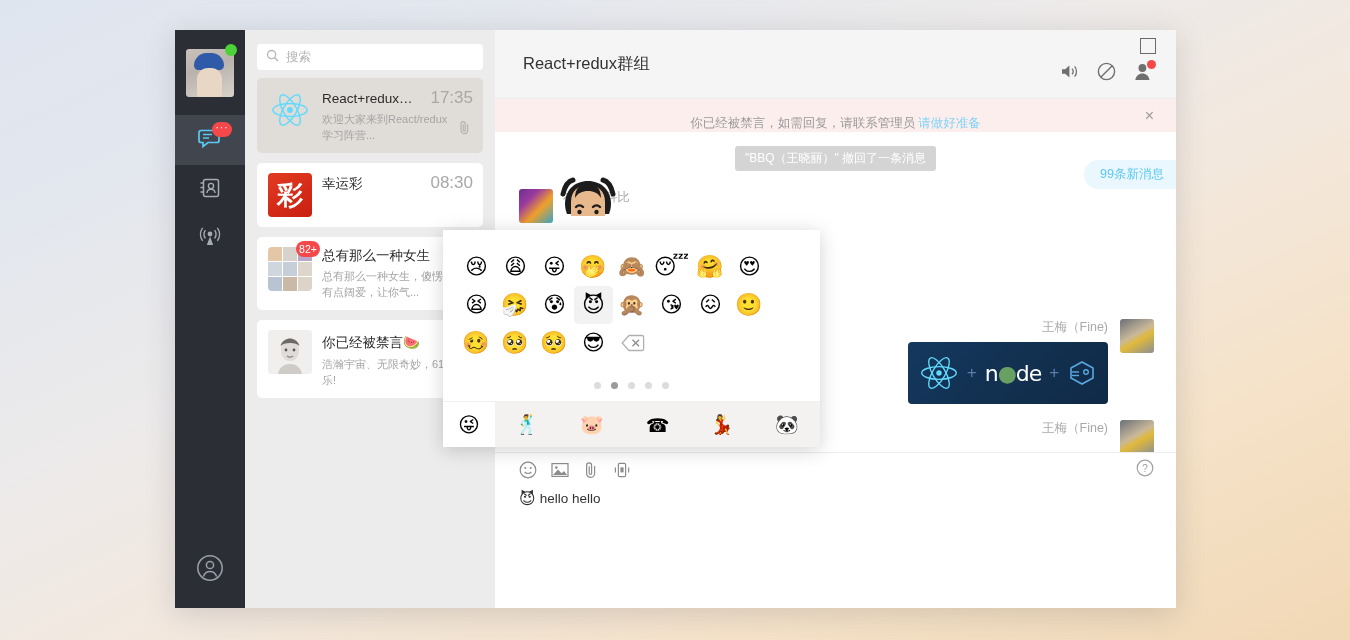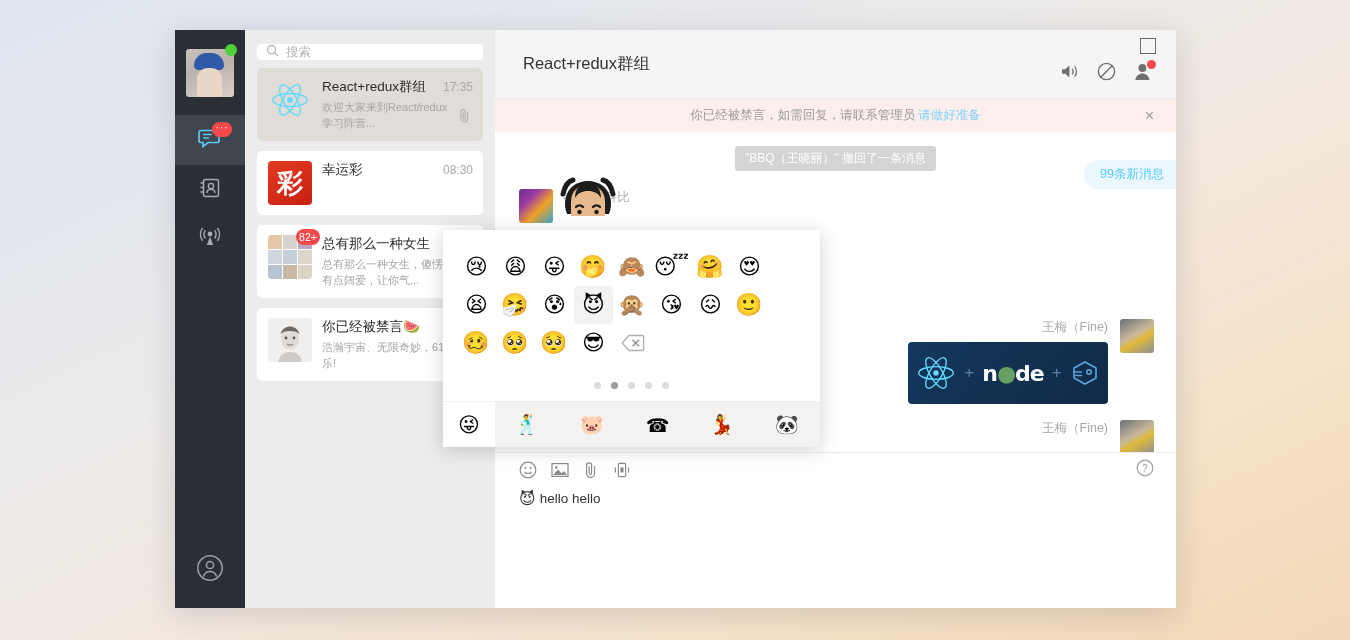--- a/index.html
+++ b/index.html
@@ -96,21 +96,21 @@
 
   
   #conv-column {
     width: 250px;
     background: #ececec;
     flex: none;
     position: relative;
   }
   #search-wrap { padding: 14px 12px 8px 12px; }
   #search-box {
-    height: 16px;
+    height: 26px;
     background: #fff;
     border-radius: 4px;
     display: flex; align-items: center;
     padding: 0 9px;
     gap: 7px;
   }
   #search-placeholder {
     color: #b3b3b3; font-size: 12.5px;
   }
   .conv-item {
@@ -132,21 +132,21 @@
     overflow: visible;
   }
   .conv-body { flex: 1; min-width: 0; }
   .conv-top {
     display: flex; align-items: baseline; justify-content: space-between;
   }
   .conv-title {
     font-size: 13.5px; color: #2c2c2c;
     white-space: nowrap; overflow: hidden; text-overflow: ellipsis;
   }
-  .conv-time { font-size: 12px; color: #a8a8a8; flex: none; margin-left: 6px; }
+  .conv-time { font-size: 17px; color: #a8a8a8; flex: none; margin-left: 6px; }
   .conv-preview {
     font-size: 11px; color: #a5a5a5;
     line-height: 16px;
     margin-top: 3px;
     max-height: 32px;
     overflow: hidden;
     padding-right: 16px;
   }
   .conv-clip {
     position: absolute; right: 12px; bottom: 14px;
@@ -228,21 +228,21 @@
   }
   #member-badge-dot {
     position: absolute; right: -2px; top: -2px;
     width: 9px; height: 9px; border-radius: 50%;
     background: #f5484a;
   }
 
   #ban-bar {
     height: 33px;
     background: #fdeeee;
-    display: flex; align-items: center; justify-content: center;
+    display: flex; align-items: flex-end; justify-content: center;
     position: relative;
     font-size: 12.5px;
     color: #9a9a9a;
     flex: none;
   }
   #ban-link { color: #7fd4f5; margin-left: 3px; cursor: pointer; }
   #ban-close {
     position: absolute; right: 22px; top: 50%;
     transform: translateY(-50%);
     color: #9b9b9b; font-size: 16px; cursor: pointer;
@@ -624,21 +624,21 @@
         <div class="msg-stack-right">
           <div class="msg-sender-name">王梅（Fine)</div>
           <div class="bubble-img">
             <svg width="40" height="38" viewBox="0 0 44 40">
               <ellipse cx="22" cy="20" rx="19" ry="7" fill="none" stroke="#61dafb" stroke-width="1.5"></ellipse>
               <ellipse cx="22" cy="20" rx="19" ry="7" fill="none" stroke="#61dafb" stroke-width="1.5" transform="rotate(60 22 20)"></ellipse>
               <ellipse cx="22" cy="20" rx="19" ry="7" fill="none" stroke="#61dafb" stroke-width="1.5" transform="rotate(120 22 20)"></ellipse>
               <circle cx="22" cy="20" r="3" fill="#61dafb"></circle>
             </svg>
             <span style="color:#5a7fa8;font-size:17px;">+</span>
-            <span style="color:#fff;font-size:22px;font-weight:bold;letter-spacing:-1px;font-family:'DejaVu Sans',sans-serif;">n<span style="color:#68a063;">●</span>de</span>
+            <span style="color:#fff;font-size:22px;font-weight:normal;letter-spacing:-1px;font-family:'DejaVu Sans',sans-serif;">n<span style="color:#68a063;">●</span>de</span>
             <span style="color:#5a7fa8;font-size:17px;">+</span>
             <svg width="30" height="28" viewBox="0 0 30 28">
               <path d="M15 3 L26 9 v10 L15 25 L4 19 V9 Z" fill="none" stroke="#5aa8e0" stroke-width="1.6"></path>
               <circle cx="19" cy="13" r="2.3" fill="none" stroke="#5aa8e0" stroke-width="1.4"></circle>
               <line x1="5" y1="13" x2="12" y2="13" stroke="#5aa8e0" stroke-width="1.4"></line>
               <line x1="5" y1="16.5" x2="12" y2="16.5" stroke="#5aa8e0" stroke-width="1.4"></line>
             </svg>
           </div>
         </div>
         <div class="msg-avatar wangmei-av" style="margin-left:12px;"></div>

